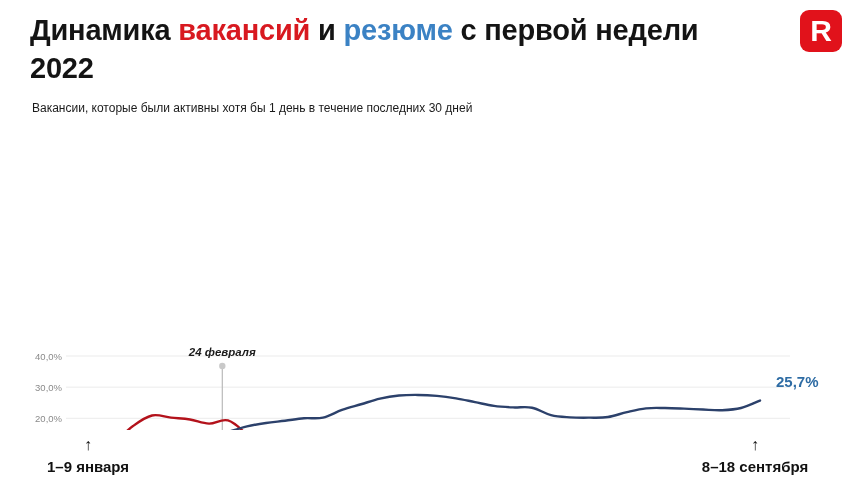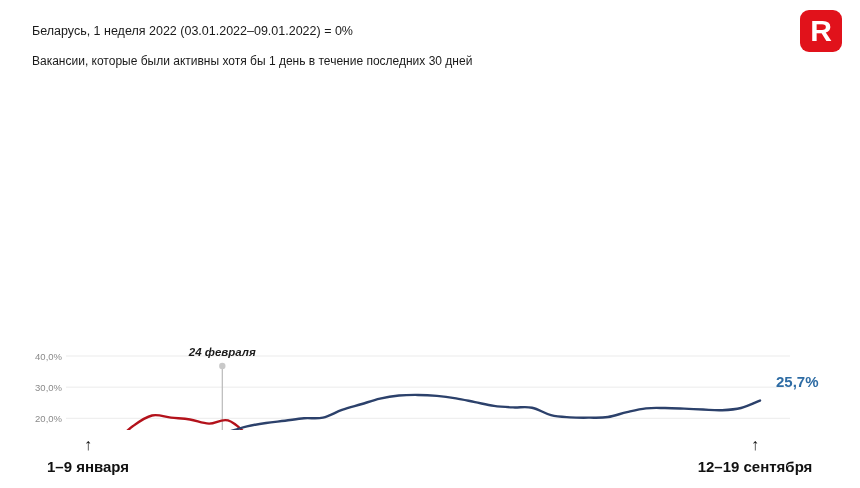--- a/index.html
+++ b/index.html
@@ -138,22 +138,22 @@
     margin-bottom: 6px;
     color: #111111;
   }
   #callout-left  { left: 18px;  top: 437px; width: 140px; }
   #callout-right { right: 10px; top: 437px; width: 190px; }
 </style>
 </head>
 <body>
 
 <div id="header">
-
-  <p id="subtitle">Беларусь, 1 неделя 2022 (03.01.2022–09.01.2022) = 0%</p>
+  <h1 id="title"><span>Динамика </span><span class="hl-red">вакансий</span><span> и </span><span class="hl-blue">резюме</span><span> с первой недели 2022</span></h1>
+
 
   <div id="notes">
     <div>Вакансии, которые были активны хотя бы 1 день в течение последних 30 дней</div>
   </div>
 </div>
 
 <div id="logo">
   <span class="glyph">R</span>
 </div>
 
@@ -205,14 +205,14 @@
       </g>
   </svg>
 </div>
 
 <div class="callout" id="callout-left">
   <span class="arrow">↑</span>
   <span>1–9 января</span>
 </div>
 <div class="callout" id="callout-right">
   <span class="arrow">↑</span>
-  <span>12–19 сентября</span>
+  <span>8–18 сентября</span>
 </div>
 
 </body></html>

